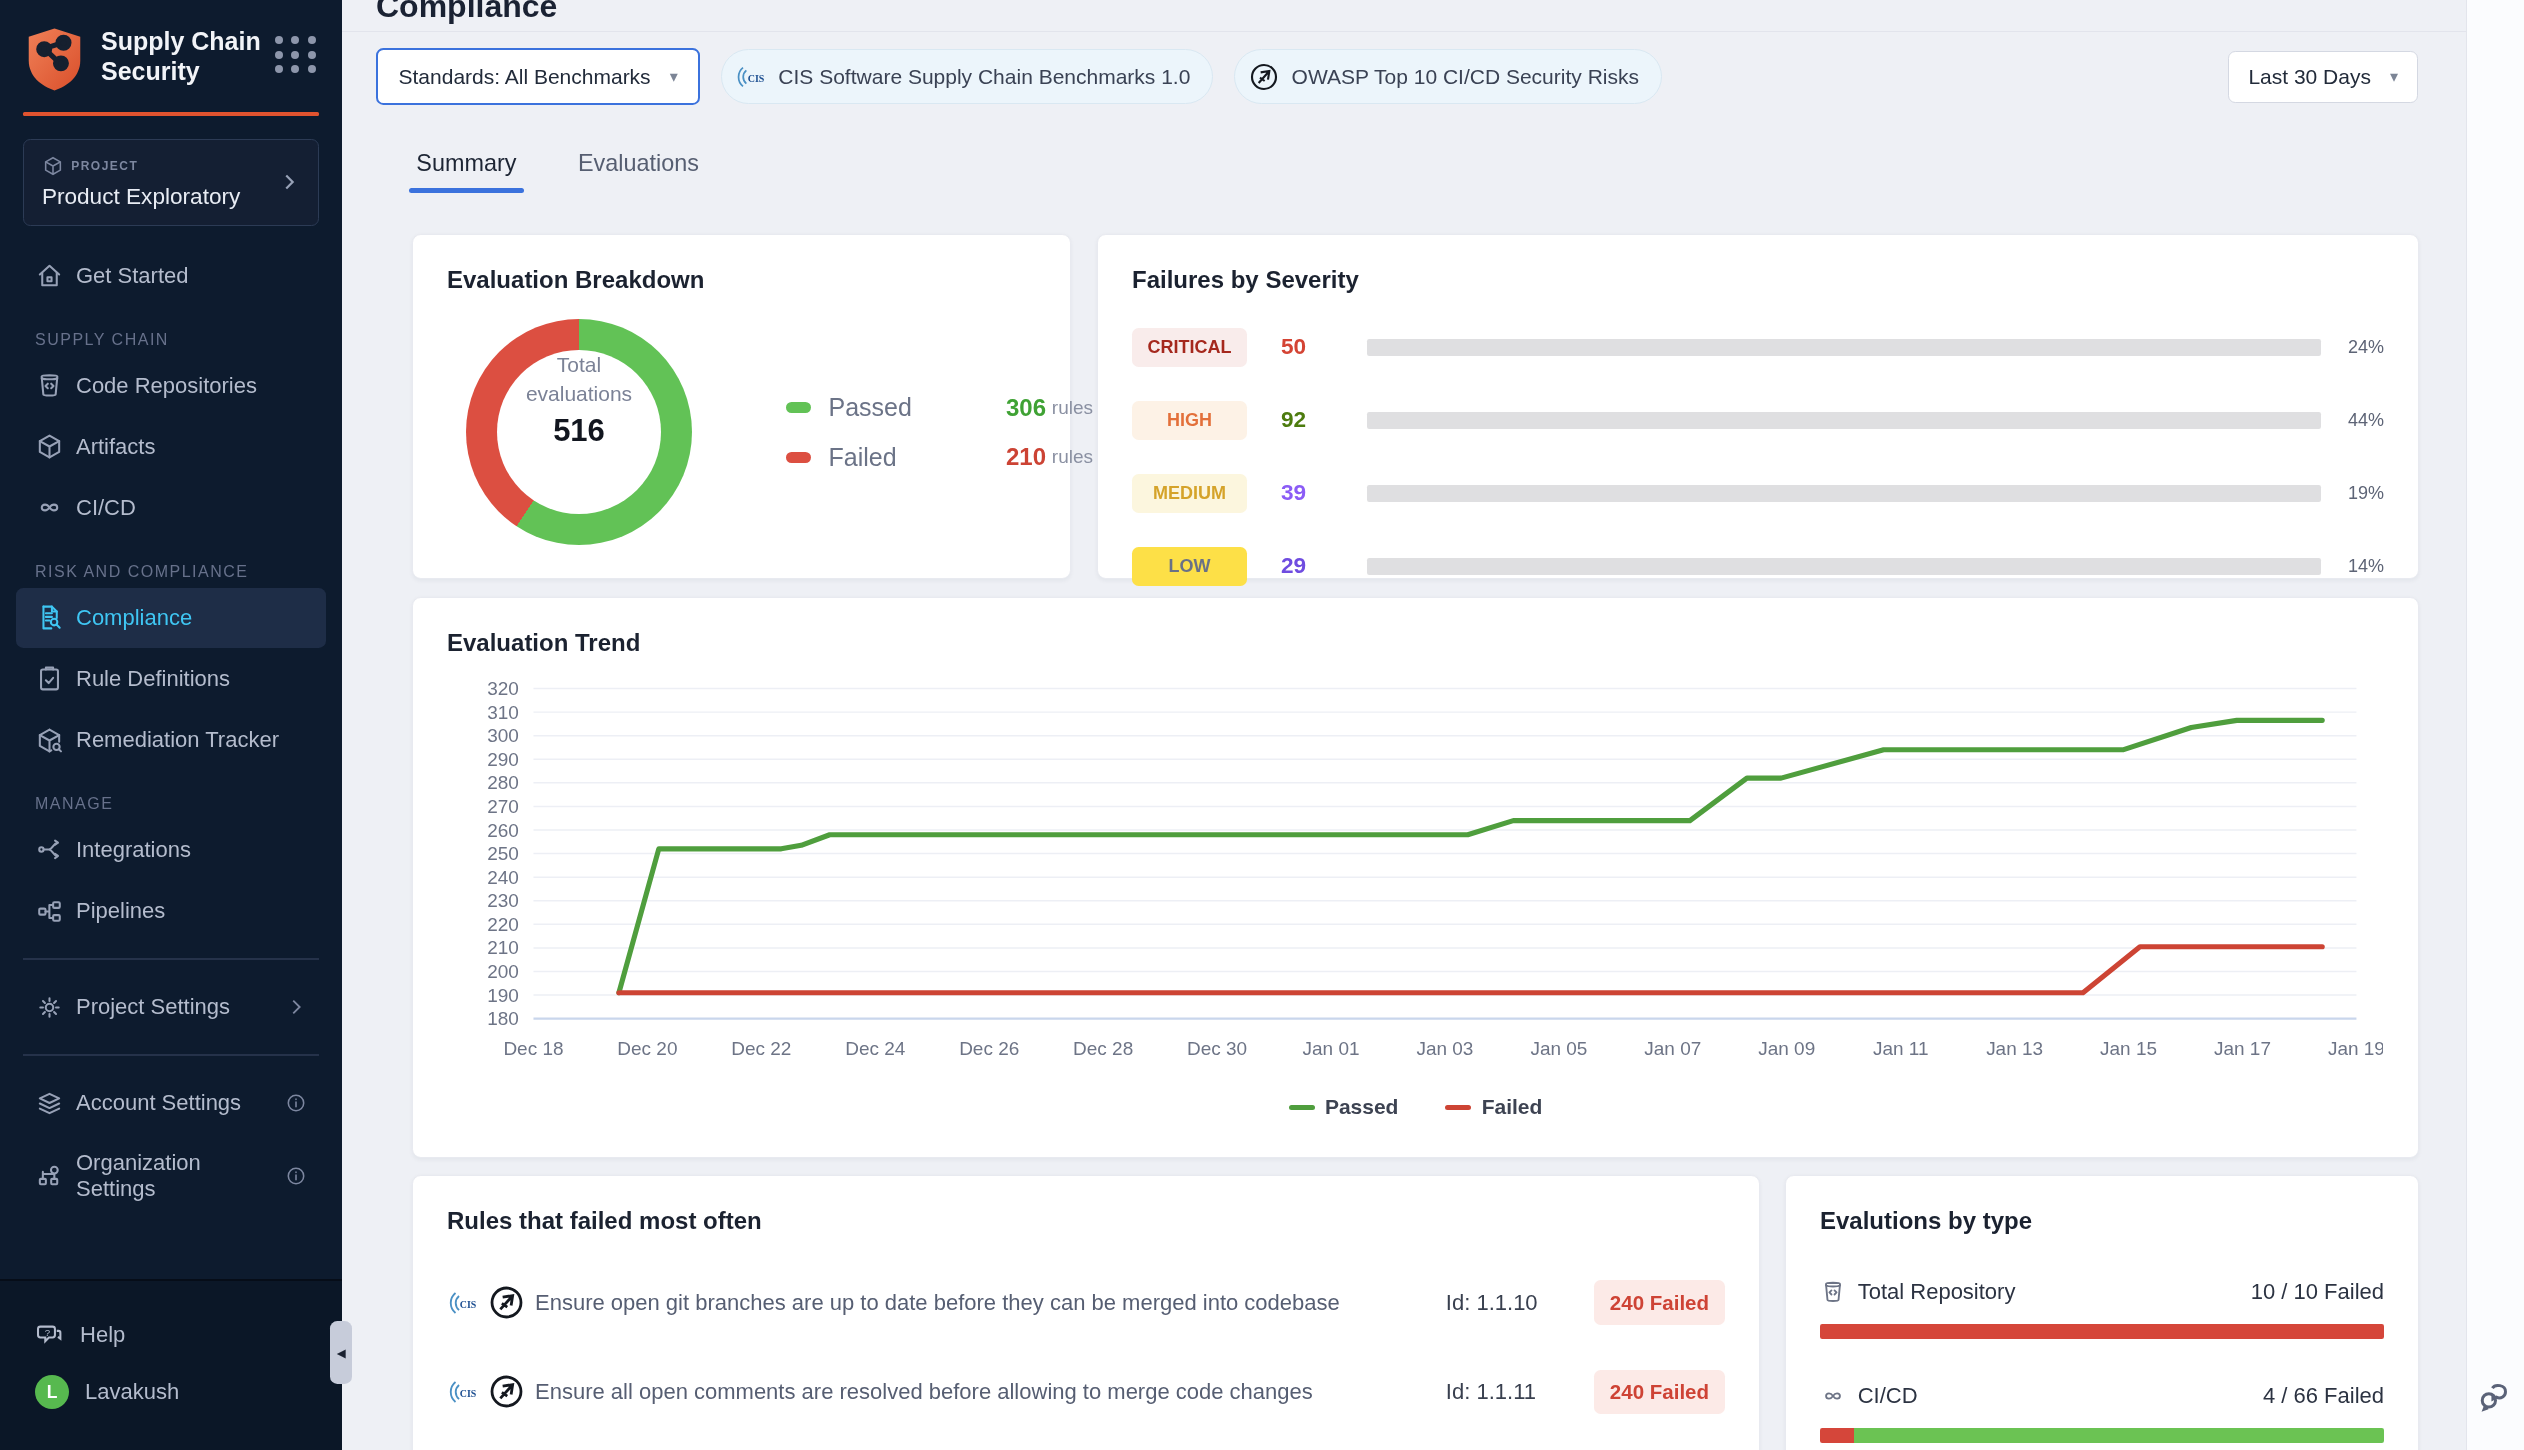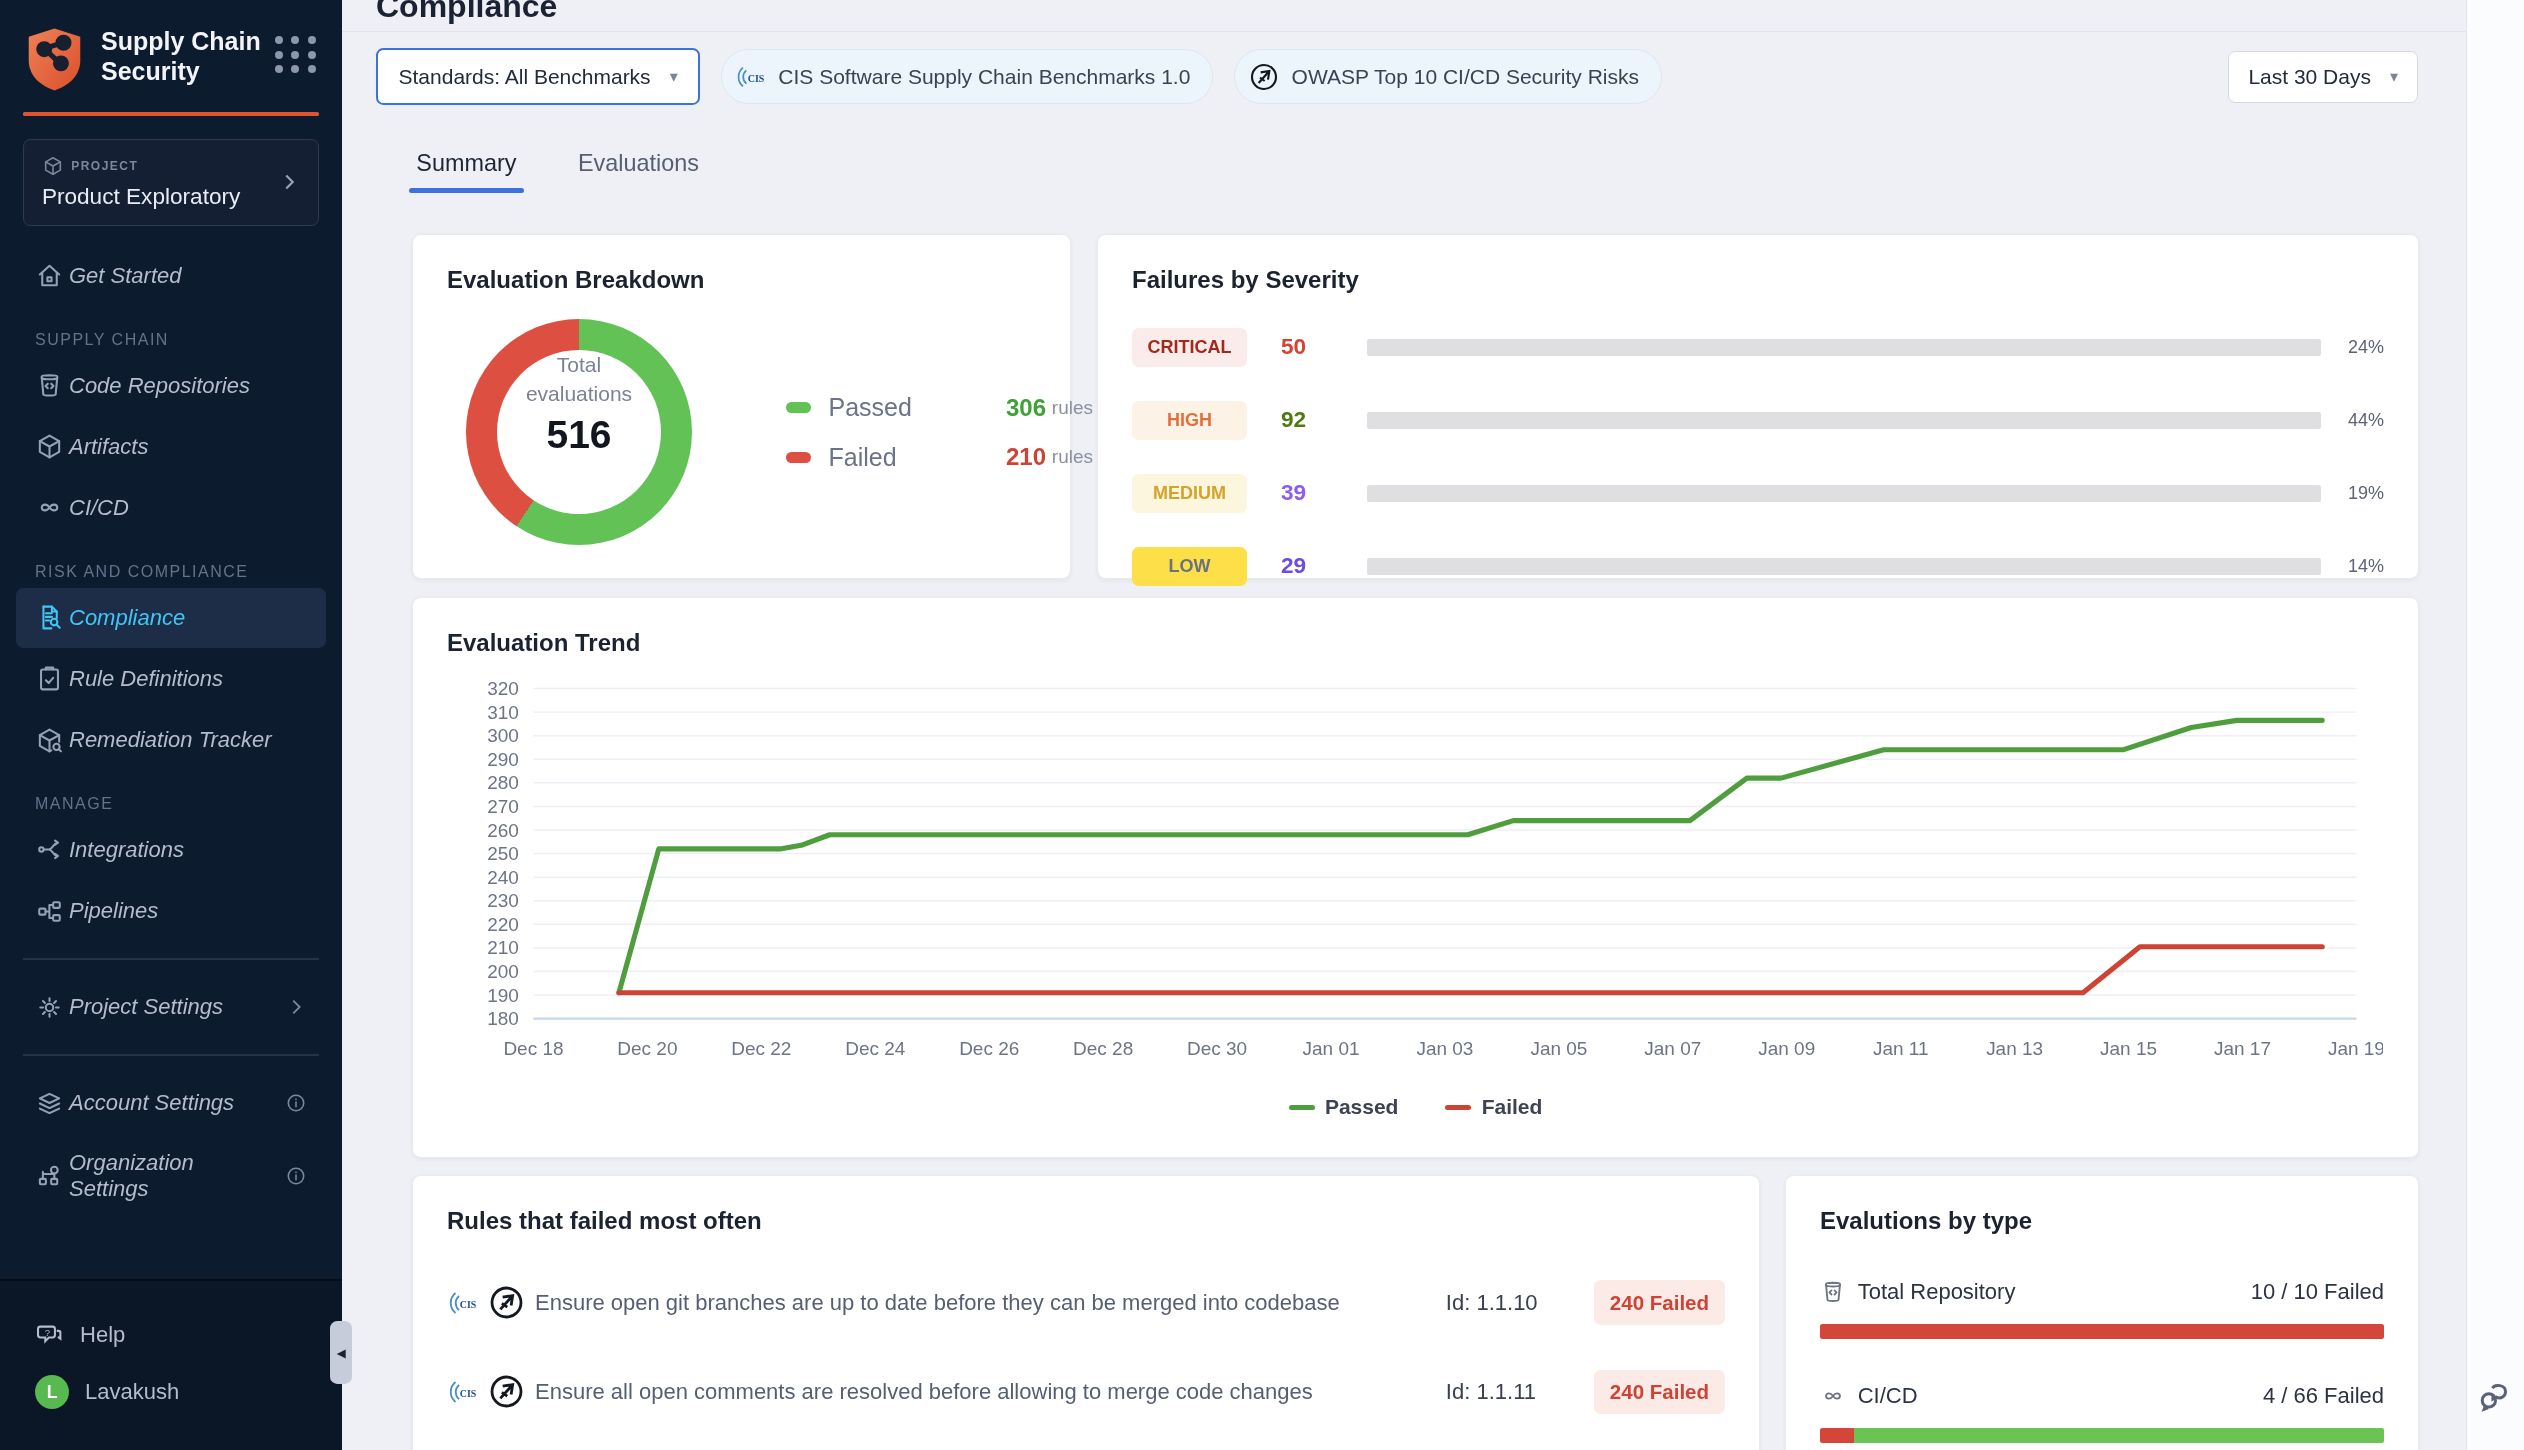--- a/index.html
+++ b/index.html
@@ -13,22 +13,22 @@
   .sb-title { font-size:25px; font-weight:bold; color:#f2f4f8; line-height:30px; margin-left:14.6px; flex:1; }
   .grid-icon { margin-top:10.2px; width:44px; display:grid; grid-template-columns:repeat(3,1fr); gap:6.6px; }
   .grid-icon i { width:8px; height:8px; border-radius:50%; background:#8d96ab; }
   .sb-rule { height:3.7px; background:#e0532f; margin:19px 23.4px 0 23.4px; border-radius:1.5px; }
   .proj-card { margin:23.4px 23.4px 0 23.4px; border:1.5px solid #2c3b55; background:#141f33; border-radius:7.3px;
                padding:14.6px 17.5px; display:flex; align-items:center; cursor:pointer; }
   .proj-meta { flex:1; }
   .proj-label { display:flex; align-items:center; gap:7.3px; color:#7d87a0; font-size:12px; font-weight:bold; letter-spacing:1.5px; }
   .proj-name { color:#e8ecf4; font-size:22.6px; margin-top:7.3px; }
   .sb-nav { flex:1; padding-top:19px; overflow:hidden; }
-  .sb-item { display:flex; align-items:center; gap:5px; padding:15.3px 19px; margin:1.5px 16px; border-radius:7.3px;
-             font-size:22px; color:#b4bccd; cursor:pointer;font-style:italic; }
+  .sb-item { display:flex; align-items:center; gap:12px; padding:15.3px 19px; margin:1.5px 16px; border-radius:7.3px;
+             font-size:22px; color:#b4bccd; cursor:pointer; }
   .sb-item .icn { width:29px; height:29px; color:#97a1b6; flex:0 0 29px; }
   .sb-item.active { background:#1e2d47; color:#3fc6f3; }
   .sb-item.active .icn { color:#3fc6f3; }
   .sb-section { font-size:16px; letter-spacing:1.5px; color:#67718b; margin:25px 0 7.3px 35px; }
   .sb-div { height:1.5px; background:#25324a; margin:17.5px 23.4px; }
   .sb-item .spacer { flex:1; }
   .mini { width:22px; height:22px; color:#7d87a0; flex:0 0 22px; }
   .sb-footer { border-top:2.9px solid #060d18; background:#0b1727; padding:26px 23.4px 29px 23.4px; }
   .sb-foot-item { display:flex; align-items:center; gap:16px; font-size:22px; color:#b4bccd; padding:13px 11.7px; cursor:pointer; }
   .avatar { width:34px; height:34px; border-radius:50%; background:#57b94f; color:#fff; font-size:17.5px; font-weight:bold;
@@ -65,21 +65,21 @@
   .row3 { display:flex; gap:25px; margin-top:17.5px; align-items:flex-start; }
   .card.rules { flex:1; height:409px; }
   .card.types { width:634px; flex:0 0 634px; height:409px; }
 
   
   .bd-body { display:flex; align-items:center; margin-top:25px; }
   .donut { position:relative; width:226px; height:226px; border-radius:50%; margin-left:19px; flex:0 0 226px; }
   .donut::after { content:""; position:absolute; inset:31px; background:#fff; border-radius:50%; }
   .donut-center { position:absolute; inset:31px; z-index:2; display:flex; flex-direction:column; align-items:center; justify-content:flex-start; }
   .donut-center .lab { font-size:21px; color:#7b8296; line-height:29px; }
-  .donut-center .num { font-size:39px; font-weight:bold; color:#12161f; margin-top:4.4px; }
+  .donut-center .num { font-size:31px; font-weight:bold; color:#12161f; margin-top:4.4px; }
   .bd-legend { margin-left:94px; }
   .bd-lrow { display:flex; align-items:center; width:307px; margin:20.5px 0; }
   .bd-pill { width:25px; height:11px; border-radius:5.8px; margin-right:17.5px; }
   .bd-name { font-size:25px; color:#6b7387; flex:1; }
   .bd-val { font-size:24px; font-weight:bold; }
   .bd-unit { font-size:19px; color:#8a90a2; margin-left:5.8px; }
 
   
   .sev-rows { margin-top:32px; }
   .sev-row { display:flex; align-items:center; height:42px; margin-top:31px; }

